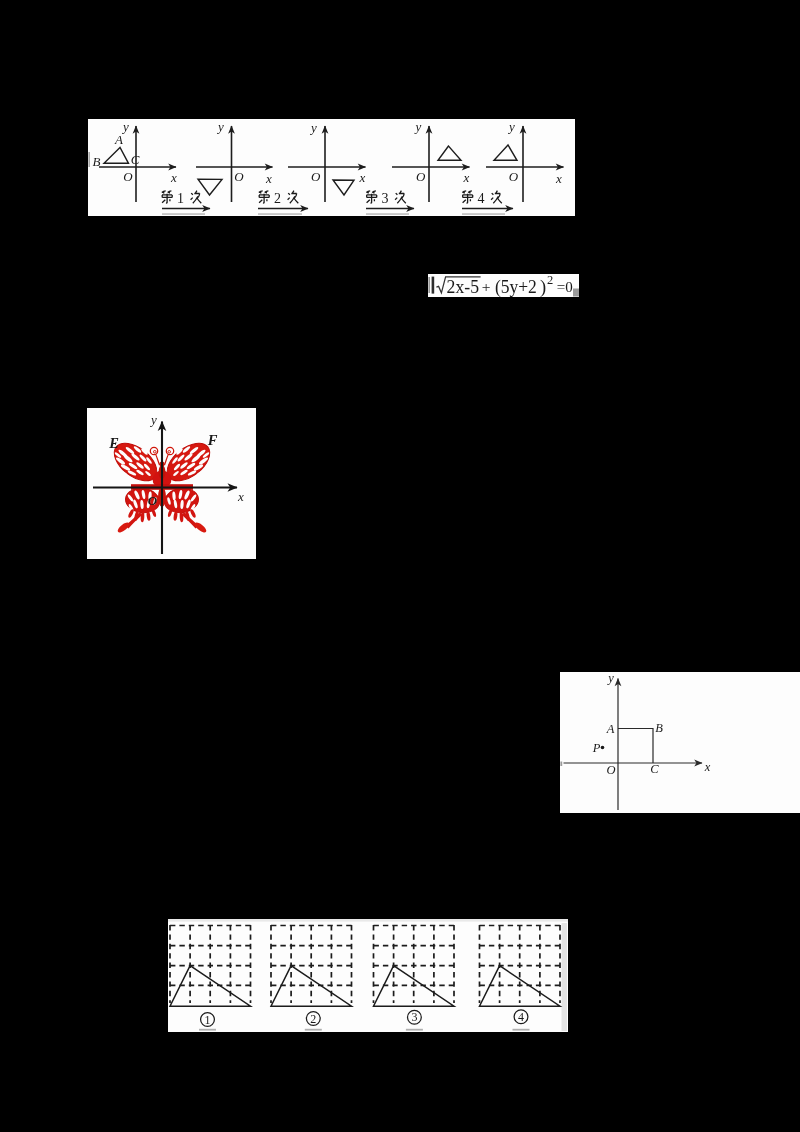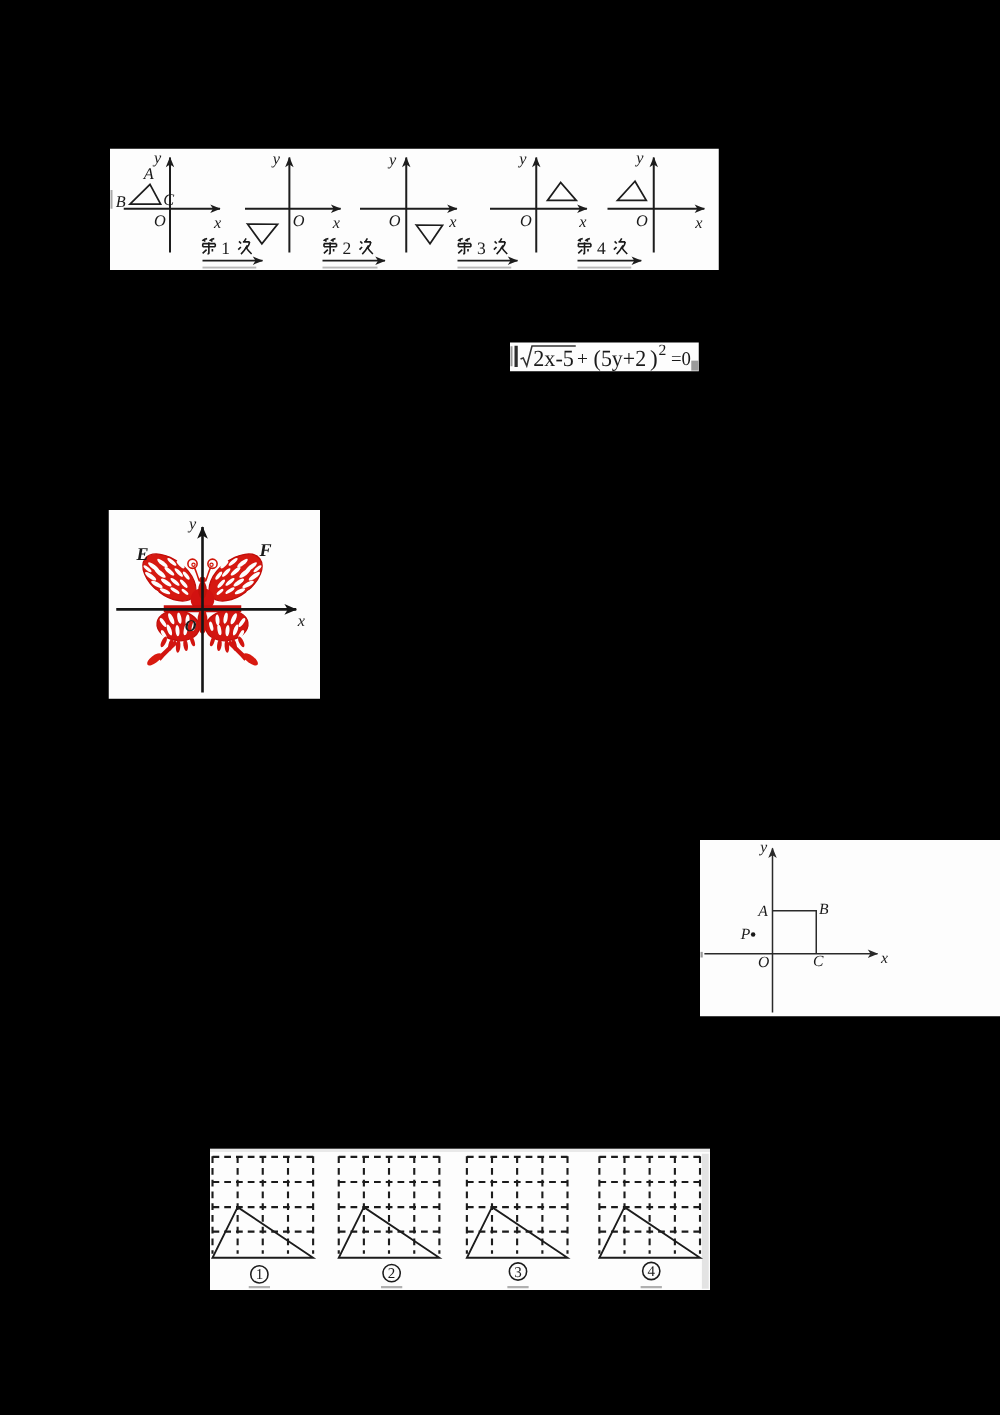--- a/index.html
+++ b/index.html
@@ -124,21 +124,21 @@
 <text x="393" y="84" font-size="14" text-anchor="middle">4</text>
 <g transform="translate(402.5,71)" stroke="#1a1a1a" stroke-width="1.3" fill="none">
 <path d="M1.2,3.1 L2.9,4.8 M0.6,9.7 L2.7,7.6 M6.9,0.7 L5.3,3.3 M4.3,3.5 L9.7,3.5 M9.7,3.5 Q9.4,6.2 7.5,8.1 M7.9,6.3 Q5.6,10.6 2.8,13.3 M6.5,7.5 Q8.6,10.7 11.3,13.2"></path>
 </g>
 
 <line x1="374" y1="89.5" x2="425" y2="89.5" stroke="#1d1d1d" stroke-width="1.5" marker-end="url(#a1)"></line>
 <rect x="374" y="94.3" width="43" height="1.5" fill="#b8b8b8"></rect>
 </svg>
 </div>
 
-<div class="box" style="left:408px;top:274px;width:151px;height:23px;">
+<div class="box" style="left:428px;top:274px;width:151px;height:23px;">
 <svg width="151" height="23" viewBox="0 0 151 23">
 
 <rect x="0.4" y="3" width="1.6" height="16" fill="#999999"></rect>
 <rect x="3.6" y="2.6" width="2.6" height="17" fill="#2e2e2e"></rect>
 
 <path d="M8.4,13.2 L10.6,12.4 L13.4,18.8 L17.6,2.8 L52.6,2.8" fill="none" stroke="#333" stroke-width="1.25"></path>
 
 <text x="18.6" y="18.6" font-size="18.5" textLength="32.5" lengthAdjust="spacingAndGlyphs" fill="#222">2x-5</text>
 
 <text x="58" y="17.8" font-size="15.5" text-anchor="middle" fill="#222">+</text>

